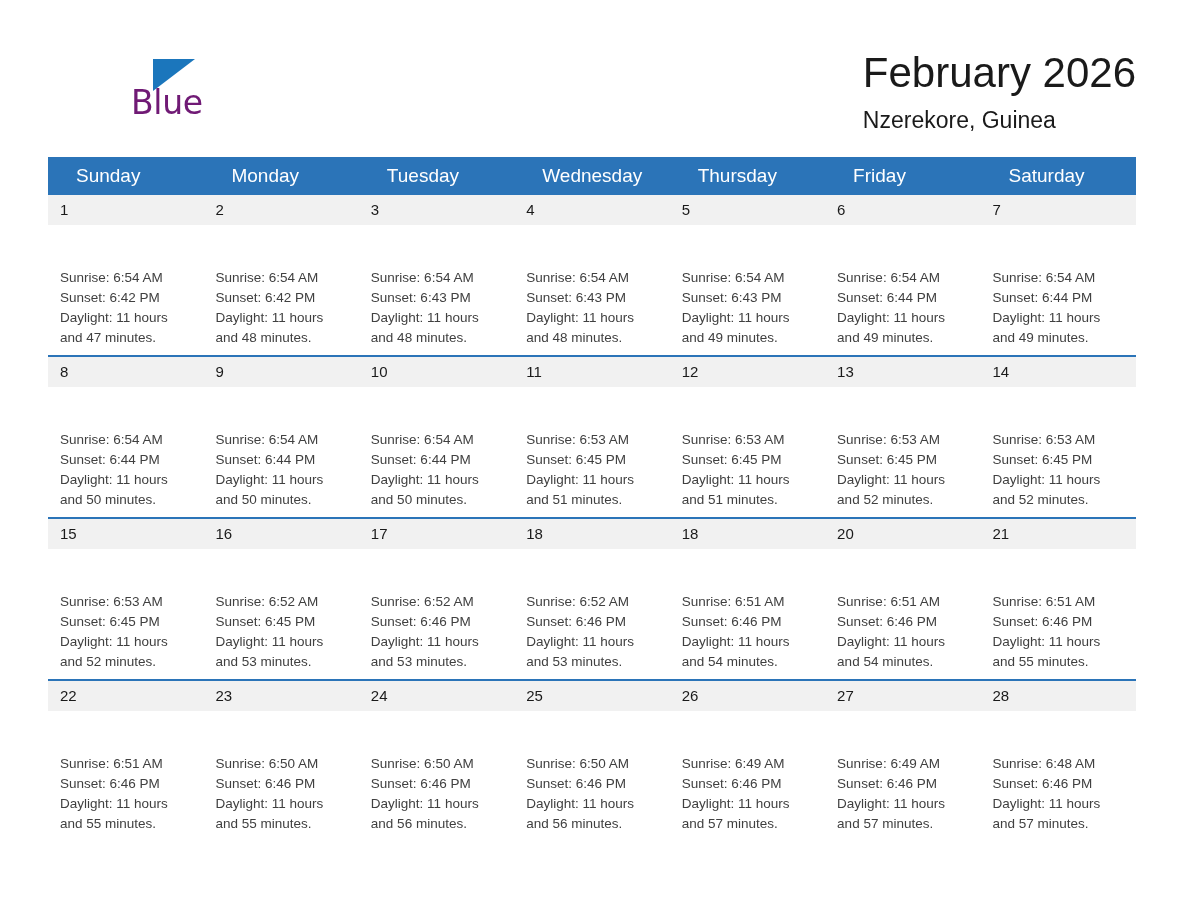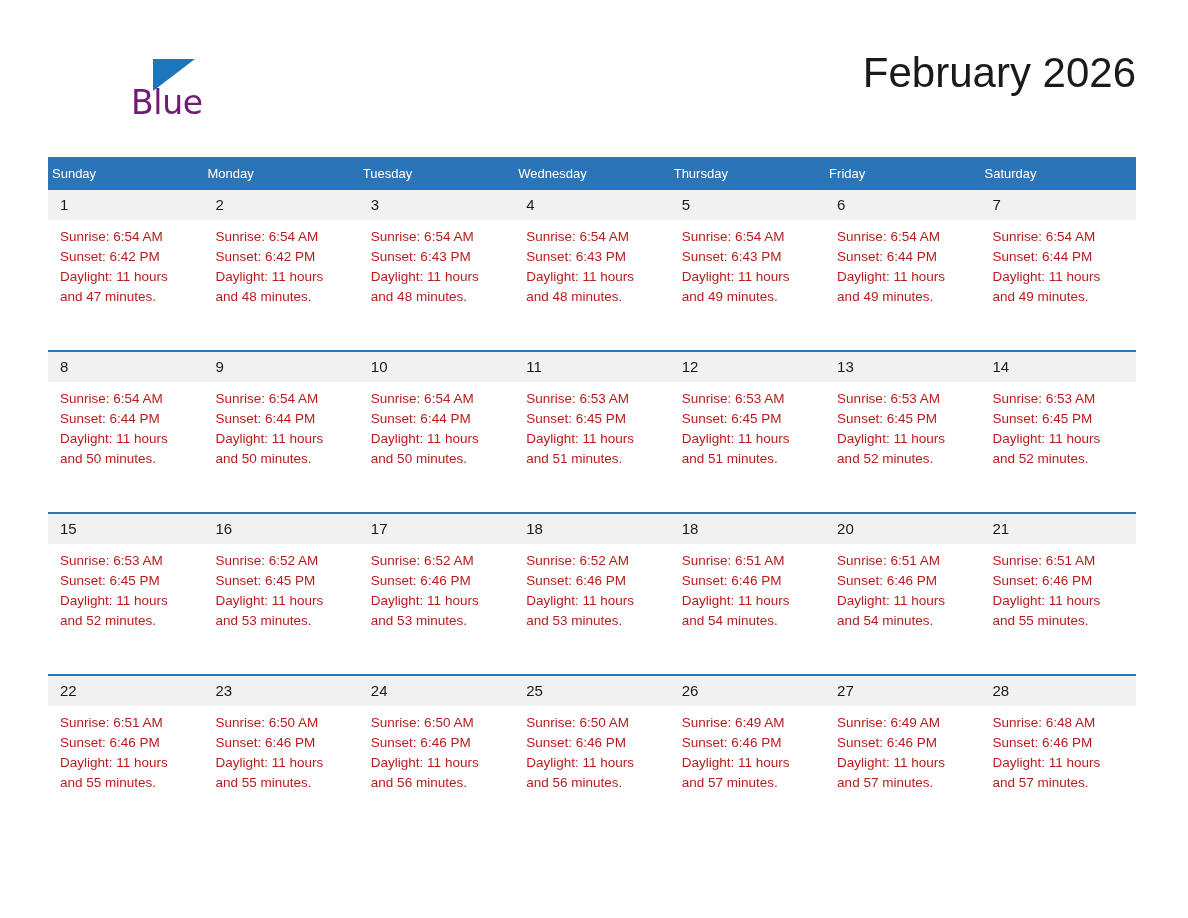--- a/index.html
+++ b/index.html
@@ -100,24 +100,24 @@
     width: 1088px;
   }
   .cal-table {
     width: 1088px;
     border-collapse: collapse;
     table-layout: fixed;
   }
   .cal-table th {
     background: #2b74b8;
     color: #ffffff;
-    font-size: 13px;
+    font-size: 19px;
     font-weight: 400;
     text-align: left;
-    padding: 8px 0 8px 4px;
+    padding: 8px 0 8px 28px;
     height: 17px;
     border: none;
   }
   .cal-table td {
     width: 155.4px;
     vertical-align: top;
     padding: 0;
     border: none;
     height: 160px;
   }
@@ -136,40 +136,42 @@
     font-size: 15px;
     line-height: 18px;
     color: #1a1a1a;
     padding: 6px 0 6px 12px;
     height: 18px;
   }
   .dayinfo {
     padding: 7px 10px 0 12px;
     font-size: 13.5px;
     line-height: 20px;
-    color: #b91c1c;
+    color: #404040;
+    margin-top: 36px;
   }
   .dayinfo div {
     white-space: nowrap;
   }
 </style>
 </head>
 <body>
 
 <div class="page">
 
   <div class="header">
 
     <div class="logo">
       <span class="logo-tri"></span>
       <span class="logo-line2">Blue</span>
     </div>
 
     <div class="title-block">
       <div class="cal-title">February 2026</div>
+      <div class="cal-subtitle">Nzerekore, Guinea</div>
     </div>
 
   </div>
 
   <div class="calendar">
     <table class="cal-table">
       <thead>
         <tr>
           <th>Sunday</th>
           <th>Monday</th>

